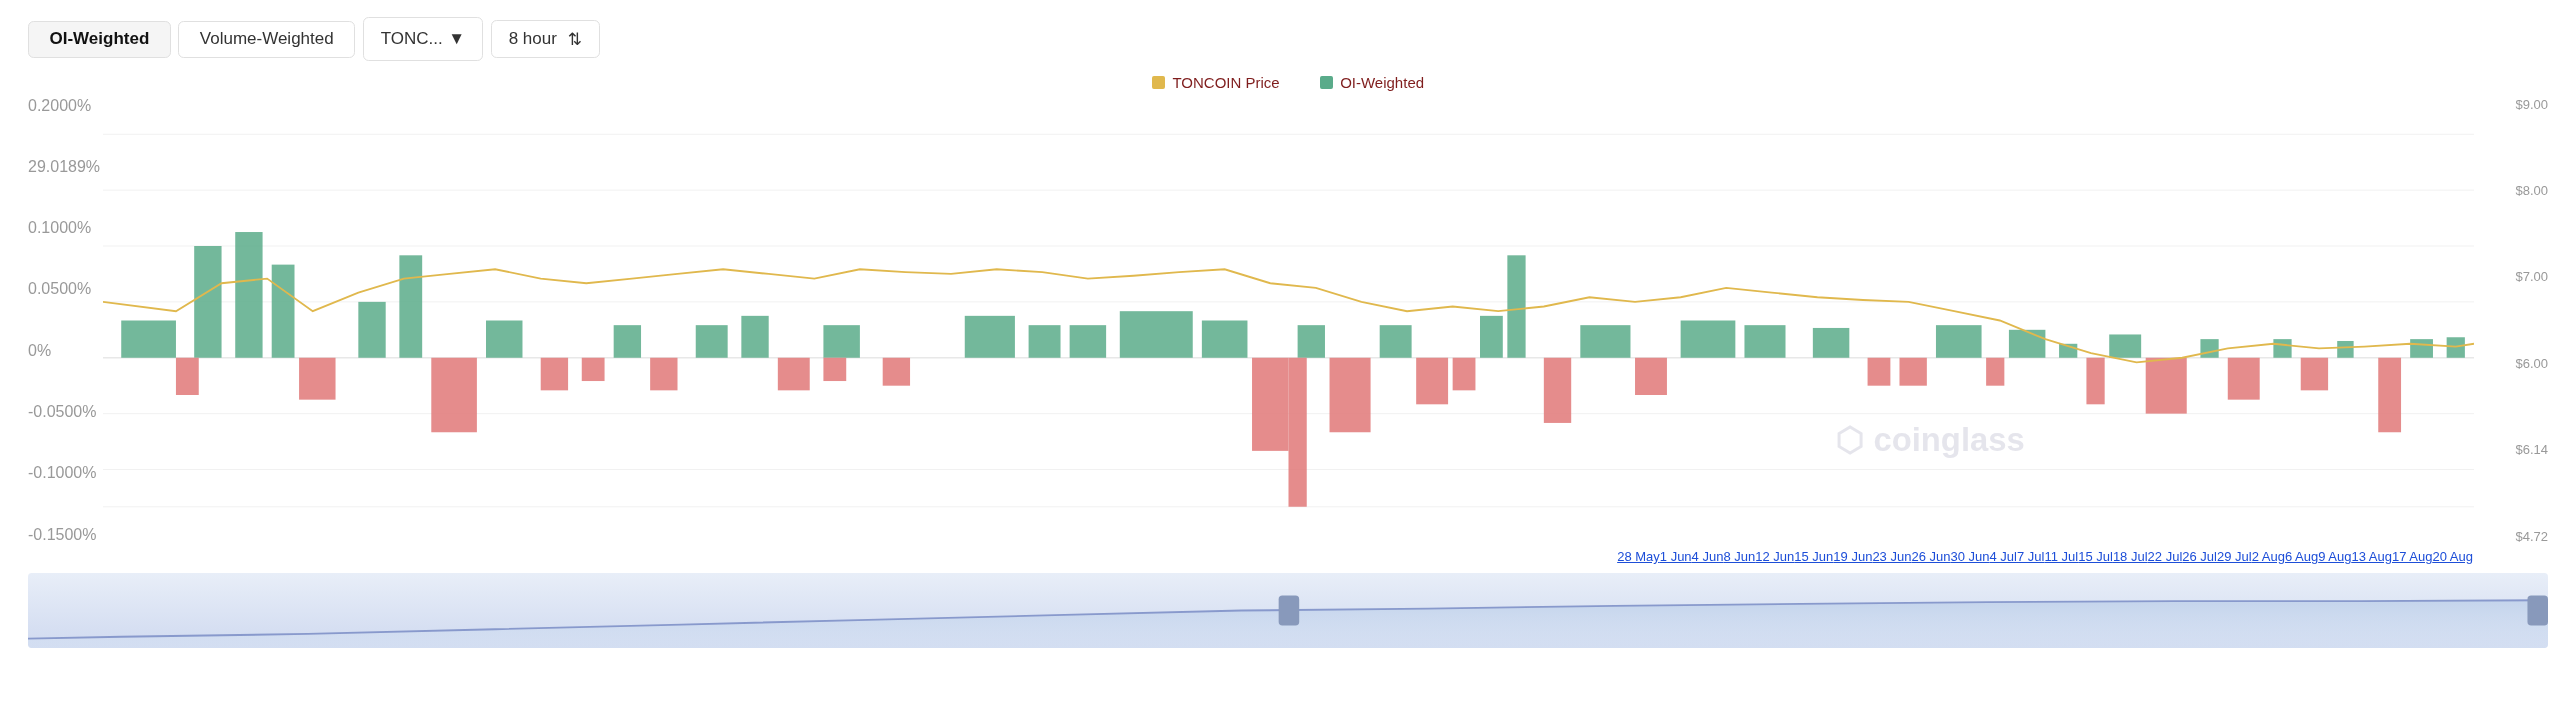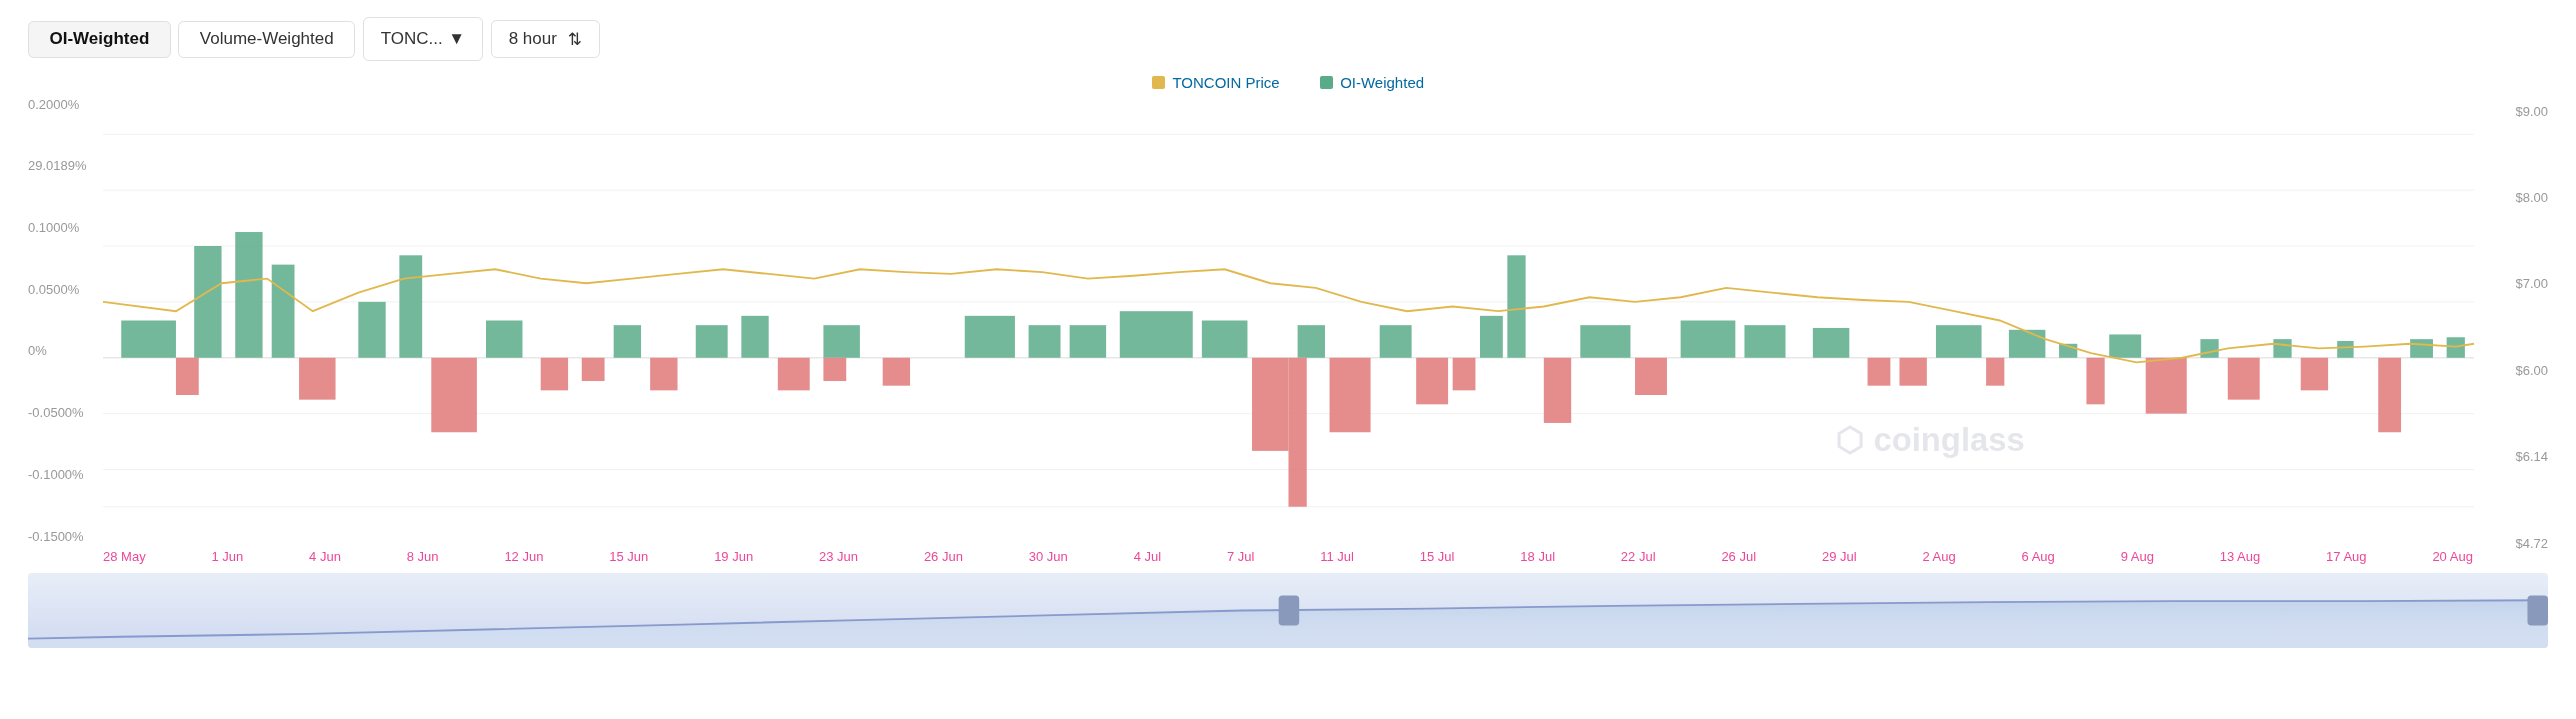--- a/index.html
+++ b/index.html
@@ -70,21 +70,21 @@
       display: flex;
       align-items: center;
       gap: 11px;
     }
     .legend {
       display: flex;
       justify-content: center;
       gap: 40px;
       padding: 13px 0 5.6px 0;
       font-size: 15px;
-      color: #0369a1;
+      color: #7f1d1d;
     }
     .legend-item {
       display: flex;
       align-items: center;
       gap: 7.5px;
     }
     .legend-dot {
       width: 13px;
       height: 13px;
       border-radius: 1.9px;
@@ -100,45 +100,45 @@
     }
     .y-axis-left {
       position: absolute;
       left: 0;
       top: 0;
       height: 100%;
       width: 75px;
       display: flex;
       flex-direction: column;
       justify-content: space-between;
-      font-size: 13px;
+      font-size: 16px;
       color: #999;
       padding: 0 0 0 0;
     }
     .y-axis-right {
       position: absolute;
       right: 0;
       top: 0;
       height: 100%;
       width: 75px;
       display: flex;
       flex-direction: column;
       justify-content: space-between;
       font-size: 13px;
       color: #999;
       text-align: right;
-      margin-top: 7px;
     }
     .x-axis {
       display: flex;
-      justify-content: space-between;
+      justify-content: flex-end;
       padding: 5.6px 75px;
       font-size: 13px;
-      color: #ec4899;
+      color: #1d4ed8;
       margin: 0 28px;
+      text-decoration: underline;
     }
     .mini-chart {
       margin: 3.7px 28px 0 28px;
       height: 75px;
       background: linear-gradient(to bottom, #e8eef8, #d0daf0);
       border-radius: 3.7px;
       position: relative;
       overflow: hidden;
     }
   </style>

